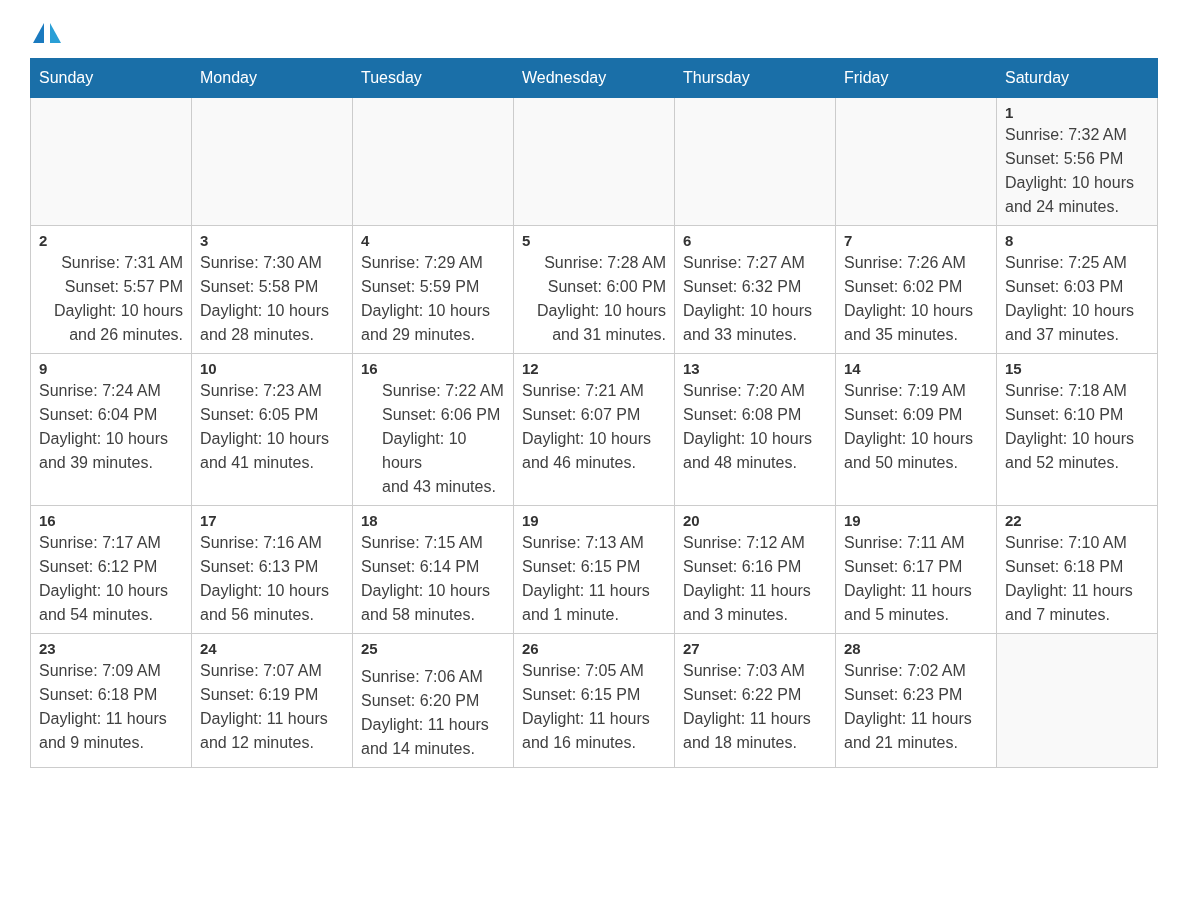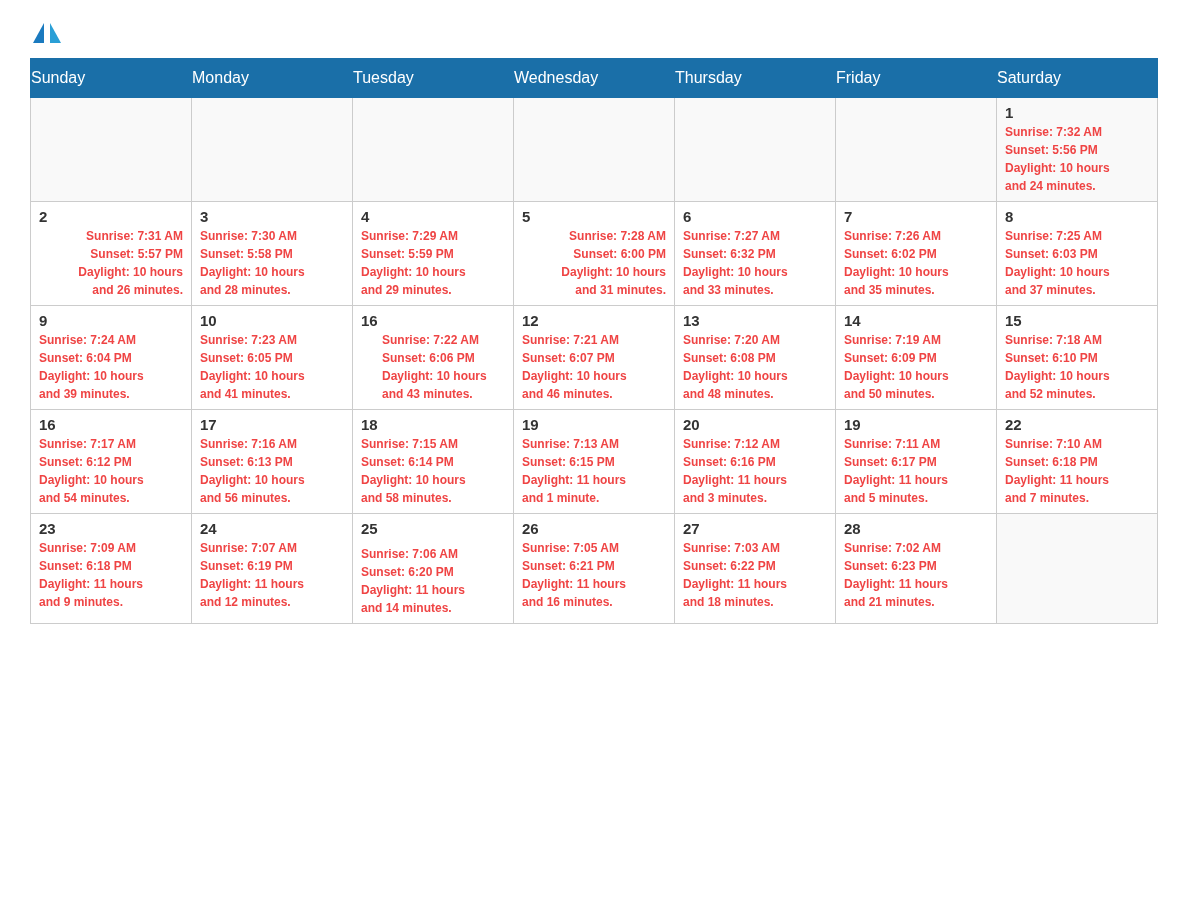--- a/index.html
+++ b/index.html
@@ -43,44 +43,43 @@
     .calendar {
       width: 100%;
       border-collapse: collapse;
       margin-top: 10px;
     }
     .calendar th {
       background-color: #1a6fa8;
       color: #fff;
       font-size: 16px;
       font-weight: normal;
-      padding: 10px 0;
+      padding: 10px 8px;
       text-align: left;
       border: 1px solid #1a6fa8;
     }
     .calendar td {
       vertical-align: top;
       border: 1px solid #ccc;
       padding: 6px 8px;
       width: calc(100% / 7);
       min-height: 110px;
       font-size: 12.5px;
       color: #333;
     }
     .day-number {
       font-size: 15px;
       font-weight: bold;
       display: block;
       margin-bottom: 2px;
     }
     .day-info {
-      font-size: 12px;
+      font-size: 16px;
       line-height: 1.5;
-      color: #ef4444;
-      font-weight: bold;
+      color: #404040;
     }
     .calendar tr:first-child td {
       background: #f9f9f9;
     }
     .empty-cell {
       background: #f9f9f9;
     }
   </style>
 </head>
 <body>
@@ -303,21 +302,21 @@
         <td>
           <span class="day-number">25</span>
           <div class="day-info" style="white-space: pre-line; margin-top: 8px;">Sunrise: 7:06 AM
 Sunset: 6:20 PM
 Daylight: 11 hours
 and 14 minutes.</div>
         </td>
         <td>
           <span class="day-number">26</span>
           <div class="day-info" style="white-space: pre-line;">Sunrise: 7:05 AM
-Sunset: 6:21 PM
+Sunset: 6:15 PM
 Daylight: 11 hours
 and 16 minutes.</div>
         </td>
         <td>
           <span class="day-number">27</span>
           <div class="day-info" style="white-space: pre-line;">Sunrise: 7:03 AM
 Sunset: 6:22 PM
 Daylight: 11 hours
 and 18 minutes.</div>
         </td>

